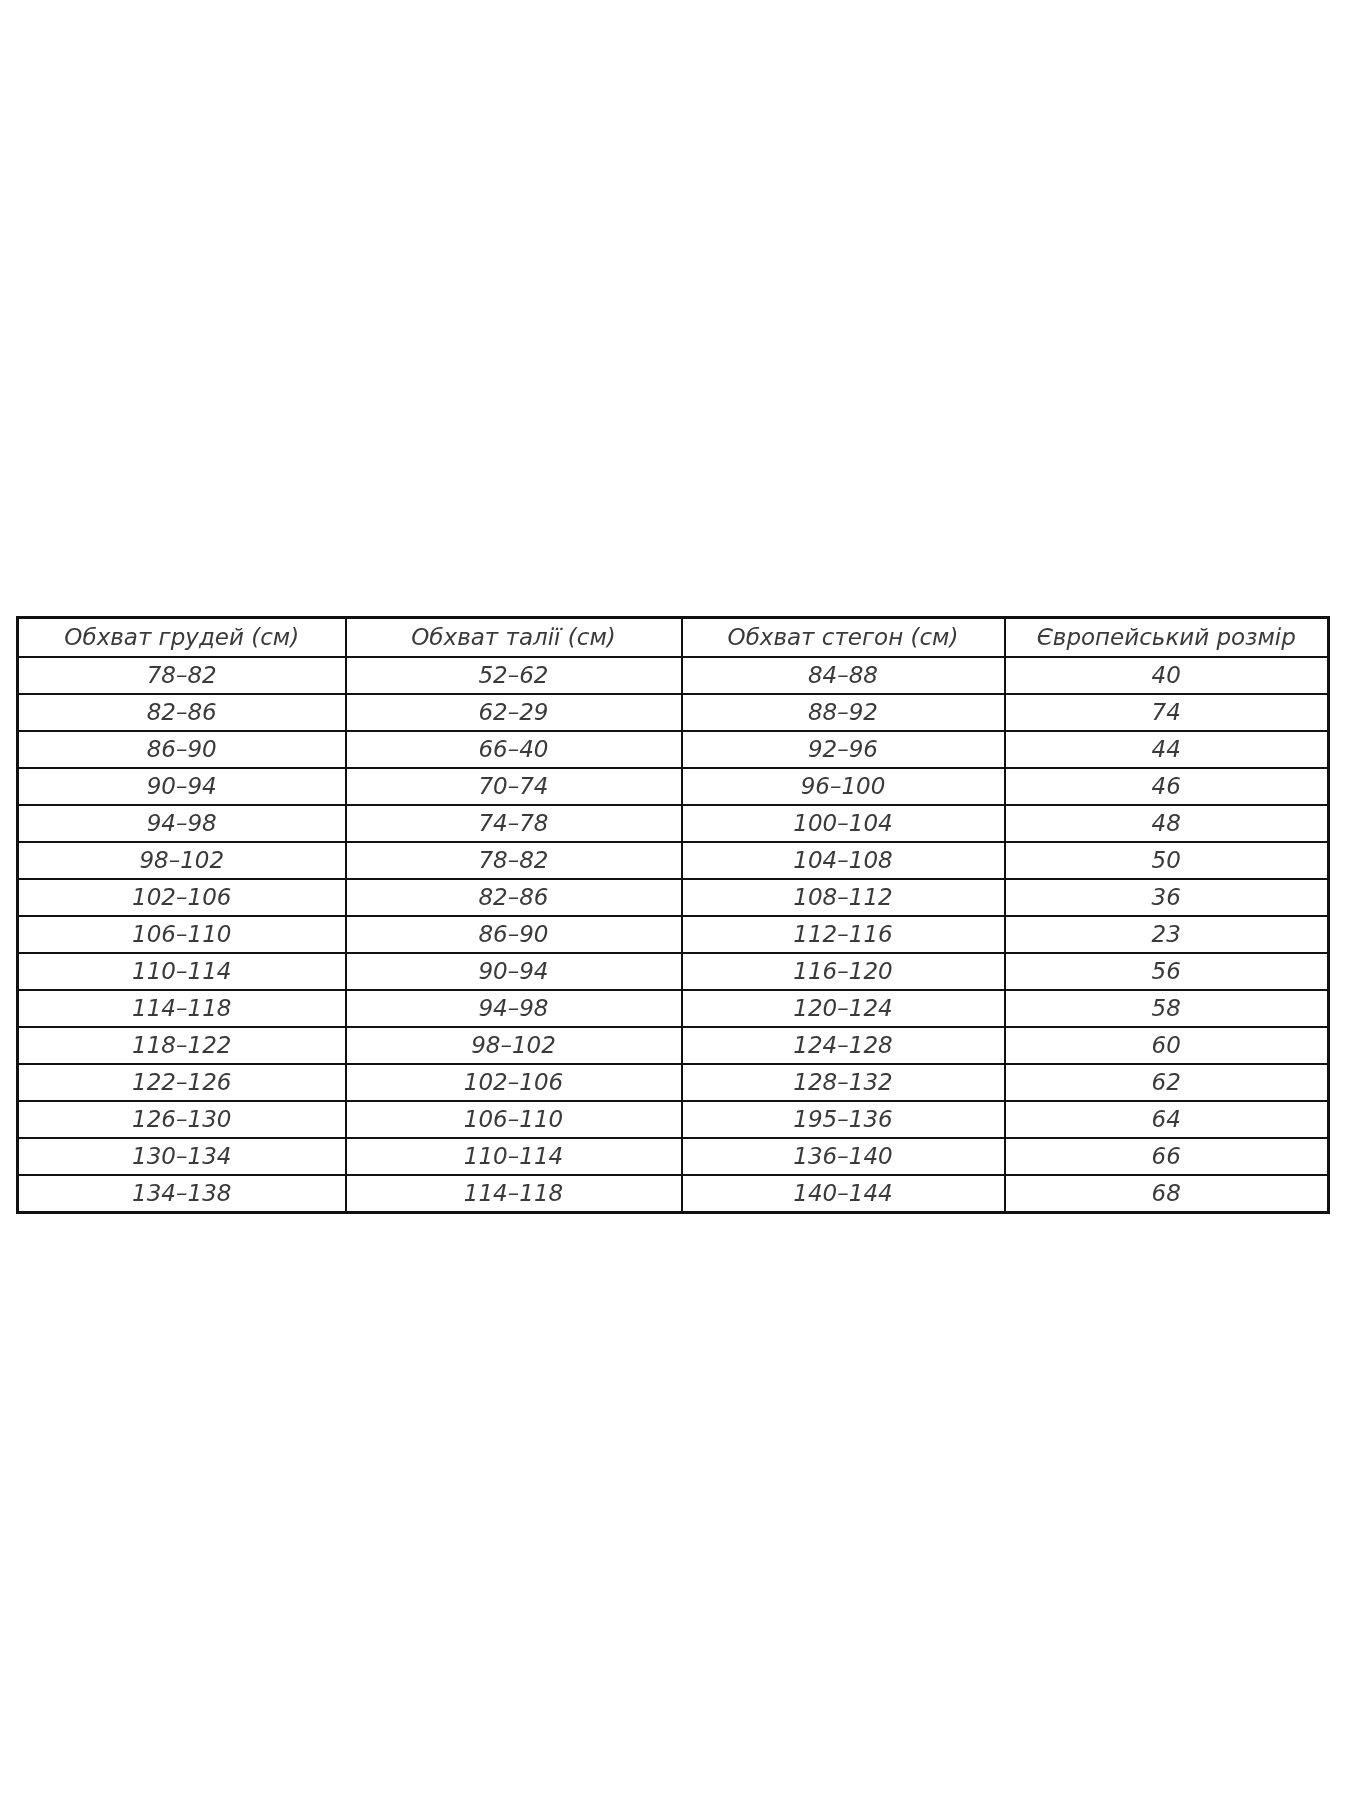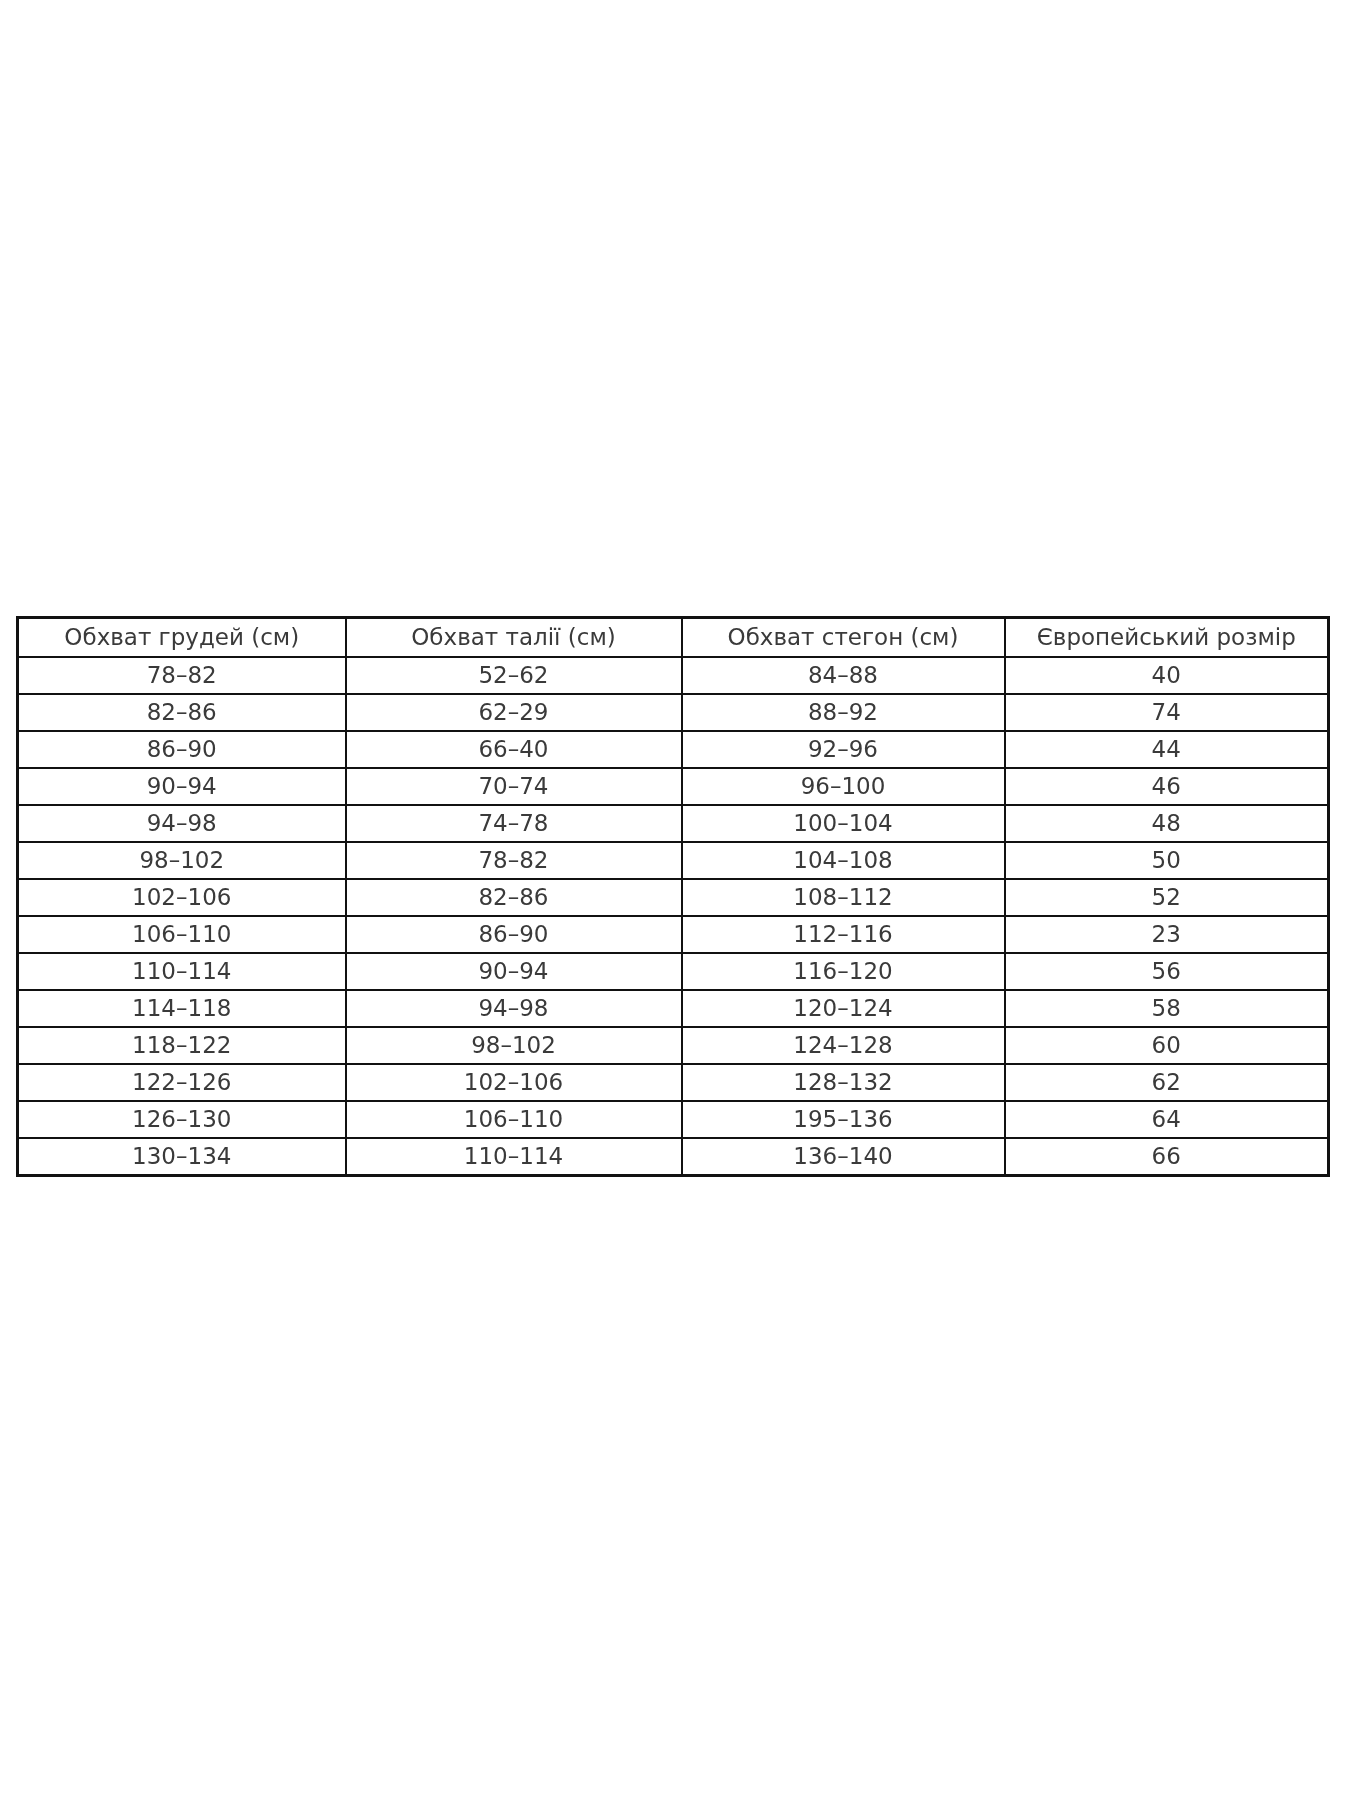--- a/index.html
+++ b/index.html
@@ -11,20 +11,21 @@
     height: 1800px;
     background: #ffffff;
     font-family: "DejaVu Sans", "Liberation Sans", sans-serif;
     position: relative;
   }
   .table-wrap {
     position: absolute;
     left: 16px;
     top: 616px;
     width: 1163px;
+    font-style: italic;
   }
   table.size-table {
     border-collapse: collapse;
     table-layout: fixed;
     width: 100%;
     color: #3a3a3a;
     border: 3px solid #111111;
   }
   table.size-table th,
   table.size-table td {
@@ -101,21 +102,21 @@
         <tr>
           <td>98–102</td>
           <td>78–82</td>
           <td>104–108</td>
           <td>50</td>
         </tr>
         <tr>
           <td>102–106</td>
           <td>82–86</td>
           <td>108–112</td>
-          <td>52</td>
+          <td>36</td>
         </tr>
         <tr>
           <td>106–110</td>
           <td>86–90</td>
           <td>112–116</td>
           <td>23</td>
         </tr>
         <tr>
           <td>110–114</td>
           <td>90–94</td>
@@ -145,15 +146,21 @@
           <td>106–110</td>
           <td>195–136</td>
           <td>64</td>
         </tr>
         <tr>
           <td>130–134</td>
           <td>110–114</td>
           <td>136–140</td>
           <td>66</td>
         </tr>
+        <tr>
+          <td>134–138</td>
+          <td>114–118</td>
+          <td>140–144</td>
+          <td>68</td>
+        </tr>
       </tbody>
   </table>
 </div>
 
 </body></html>

